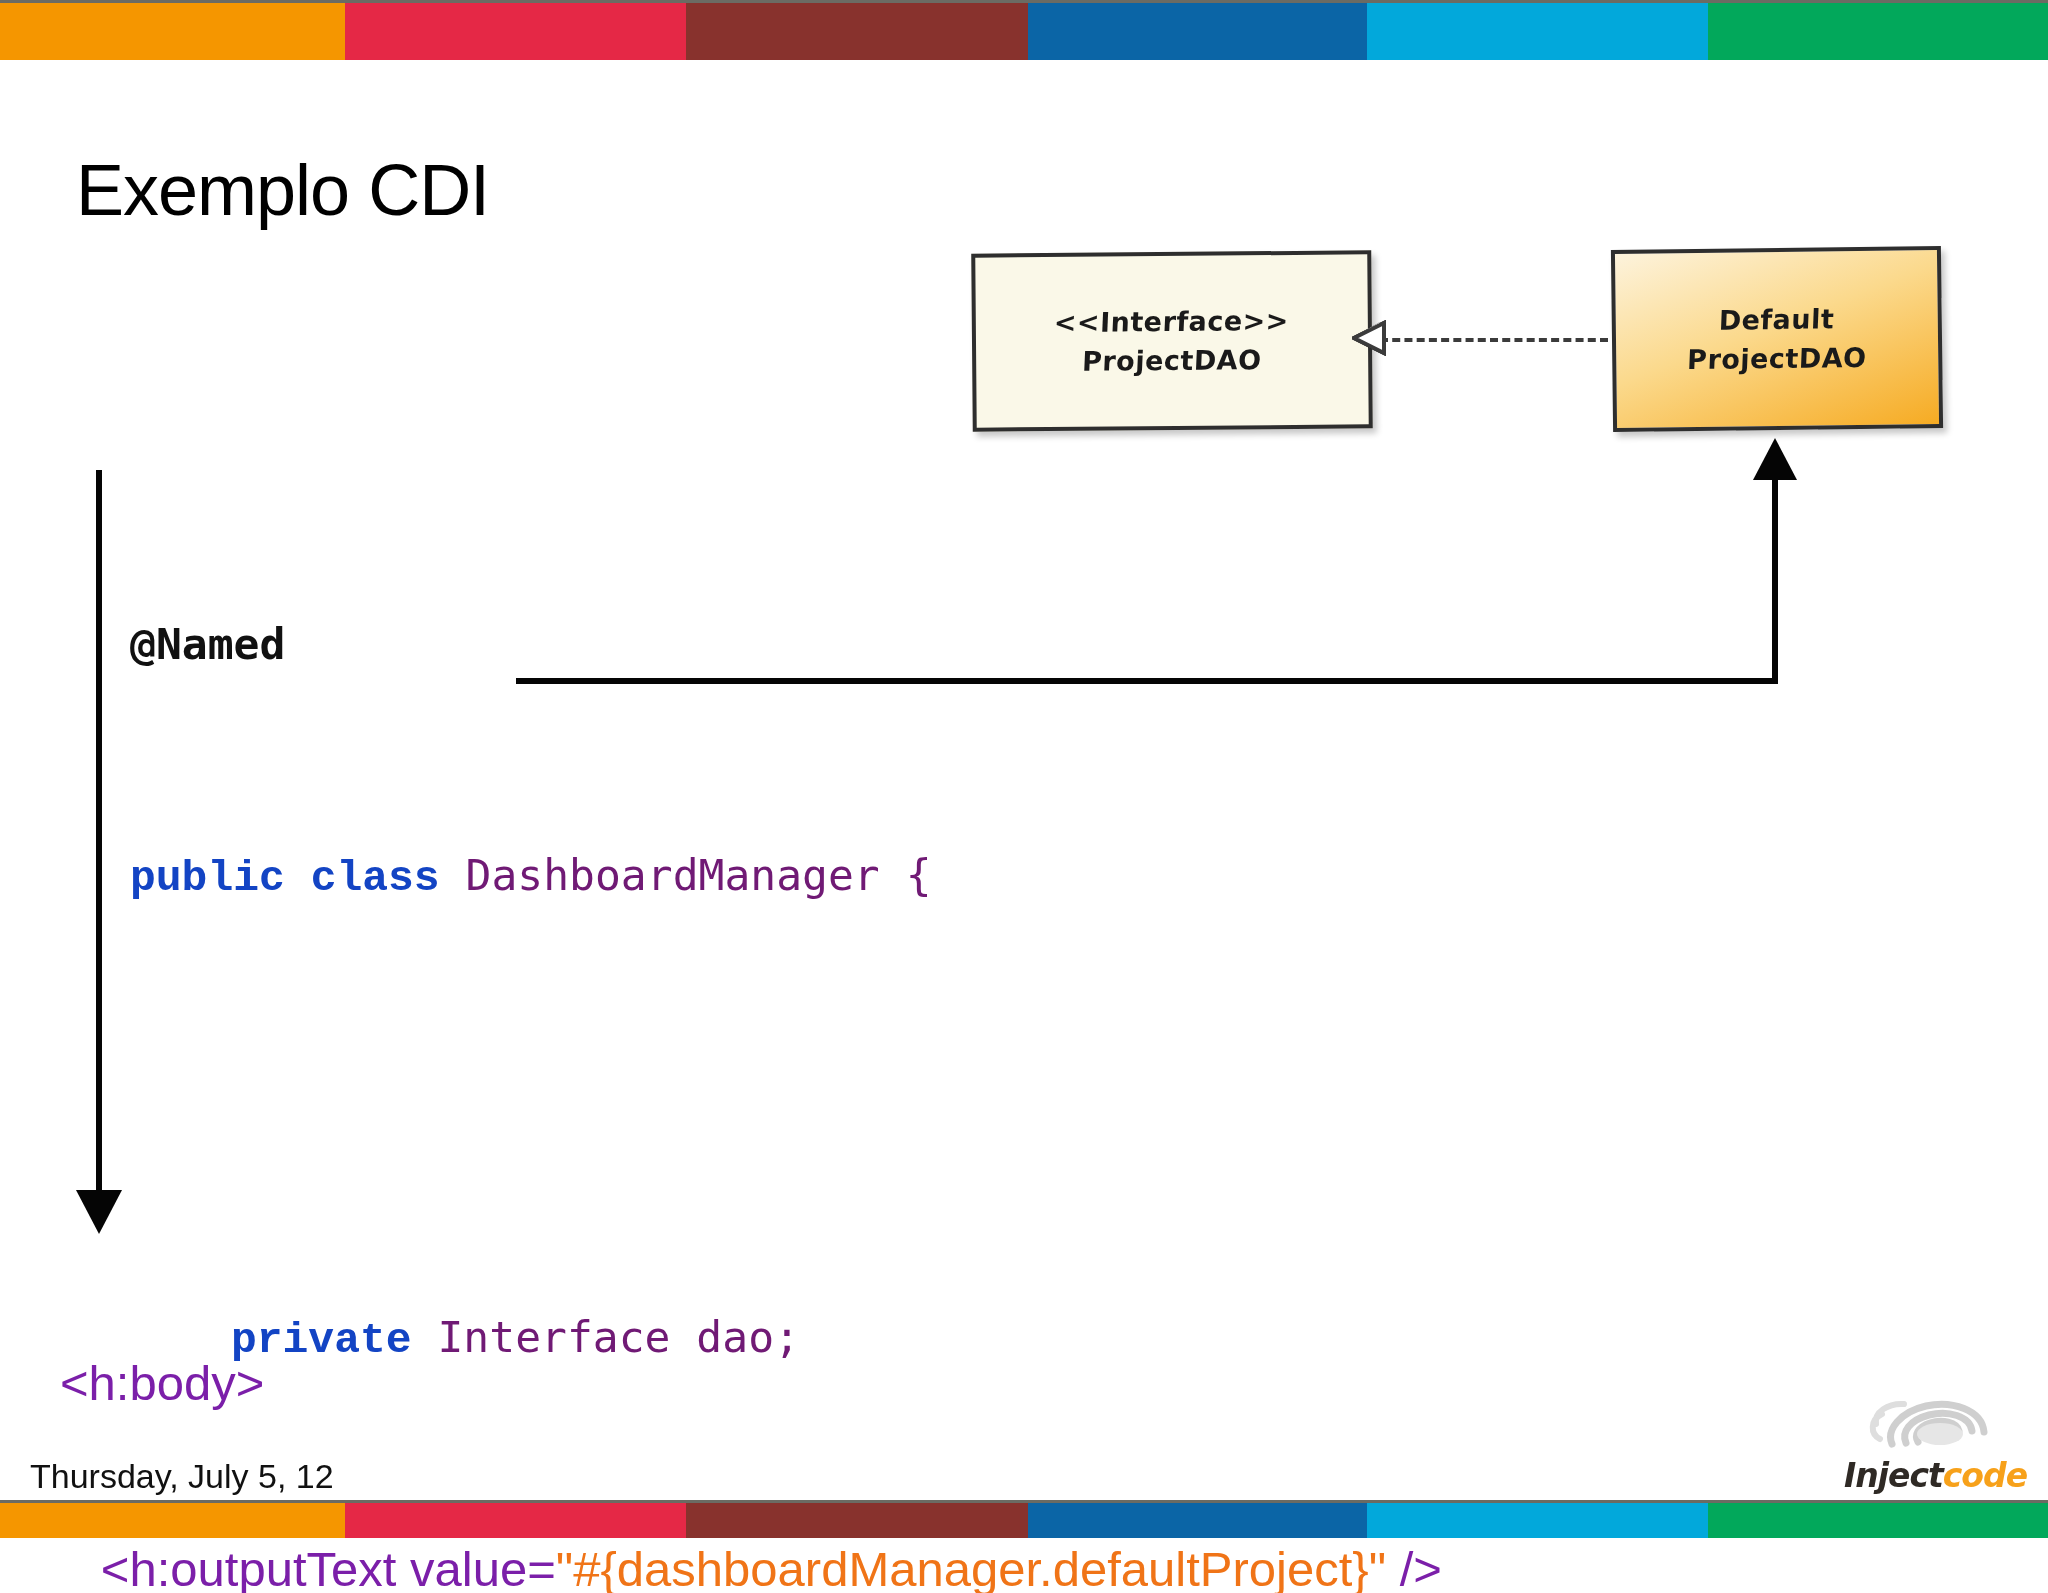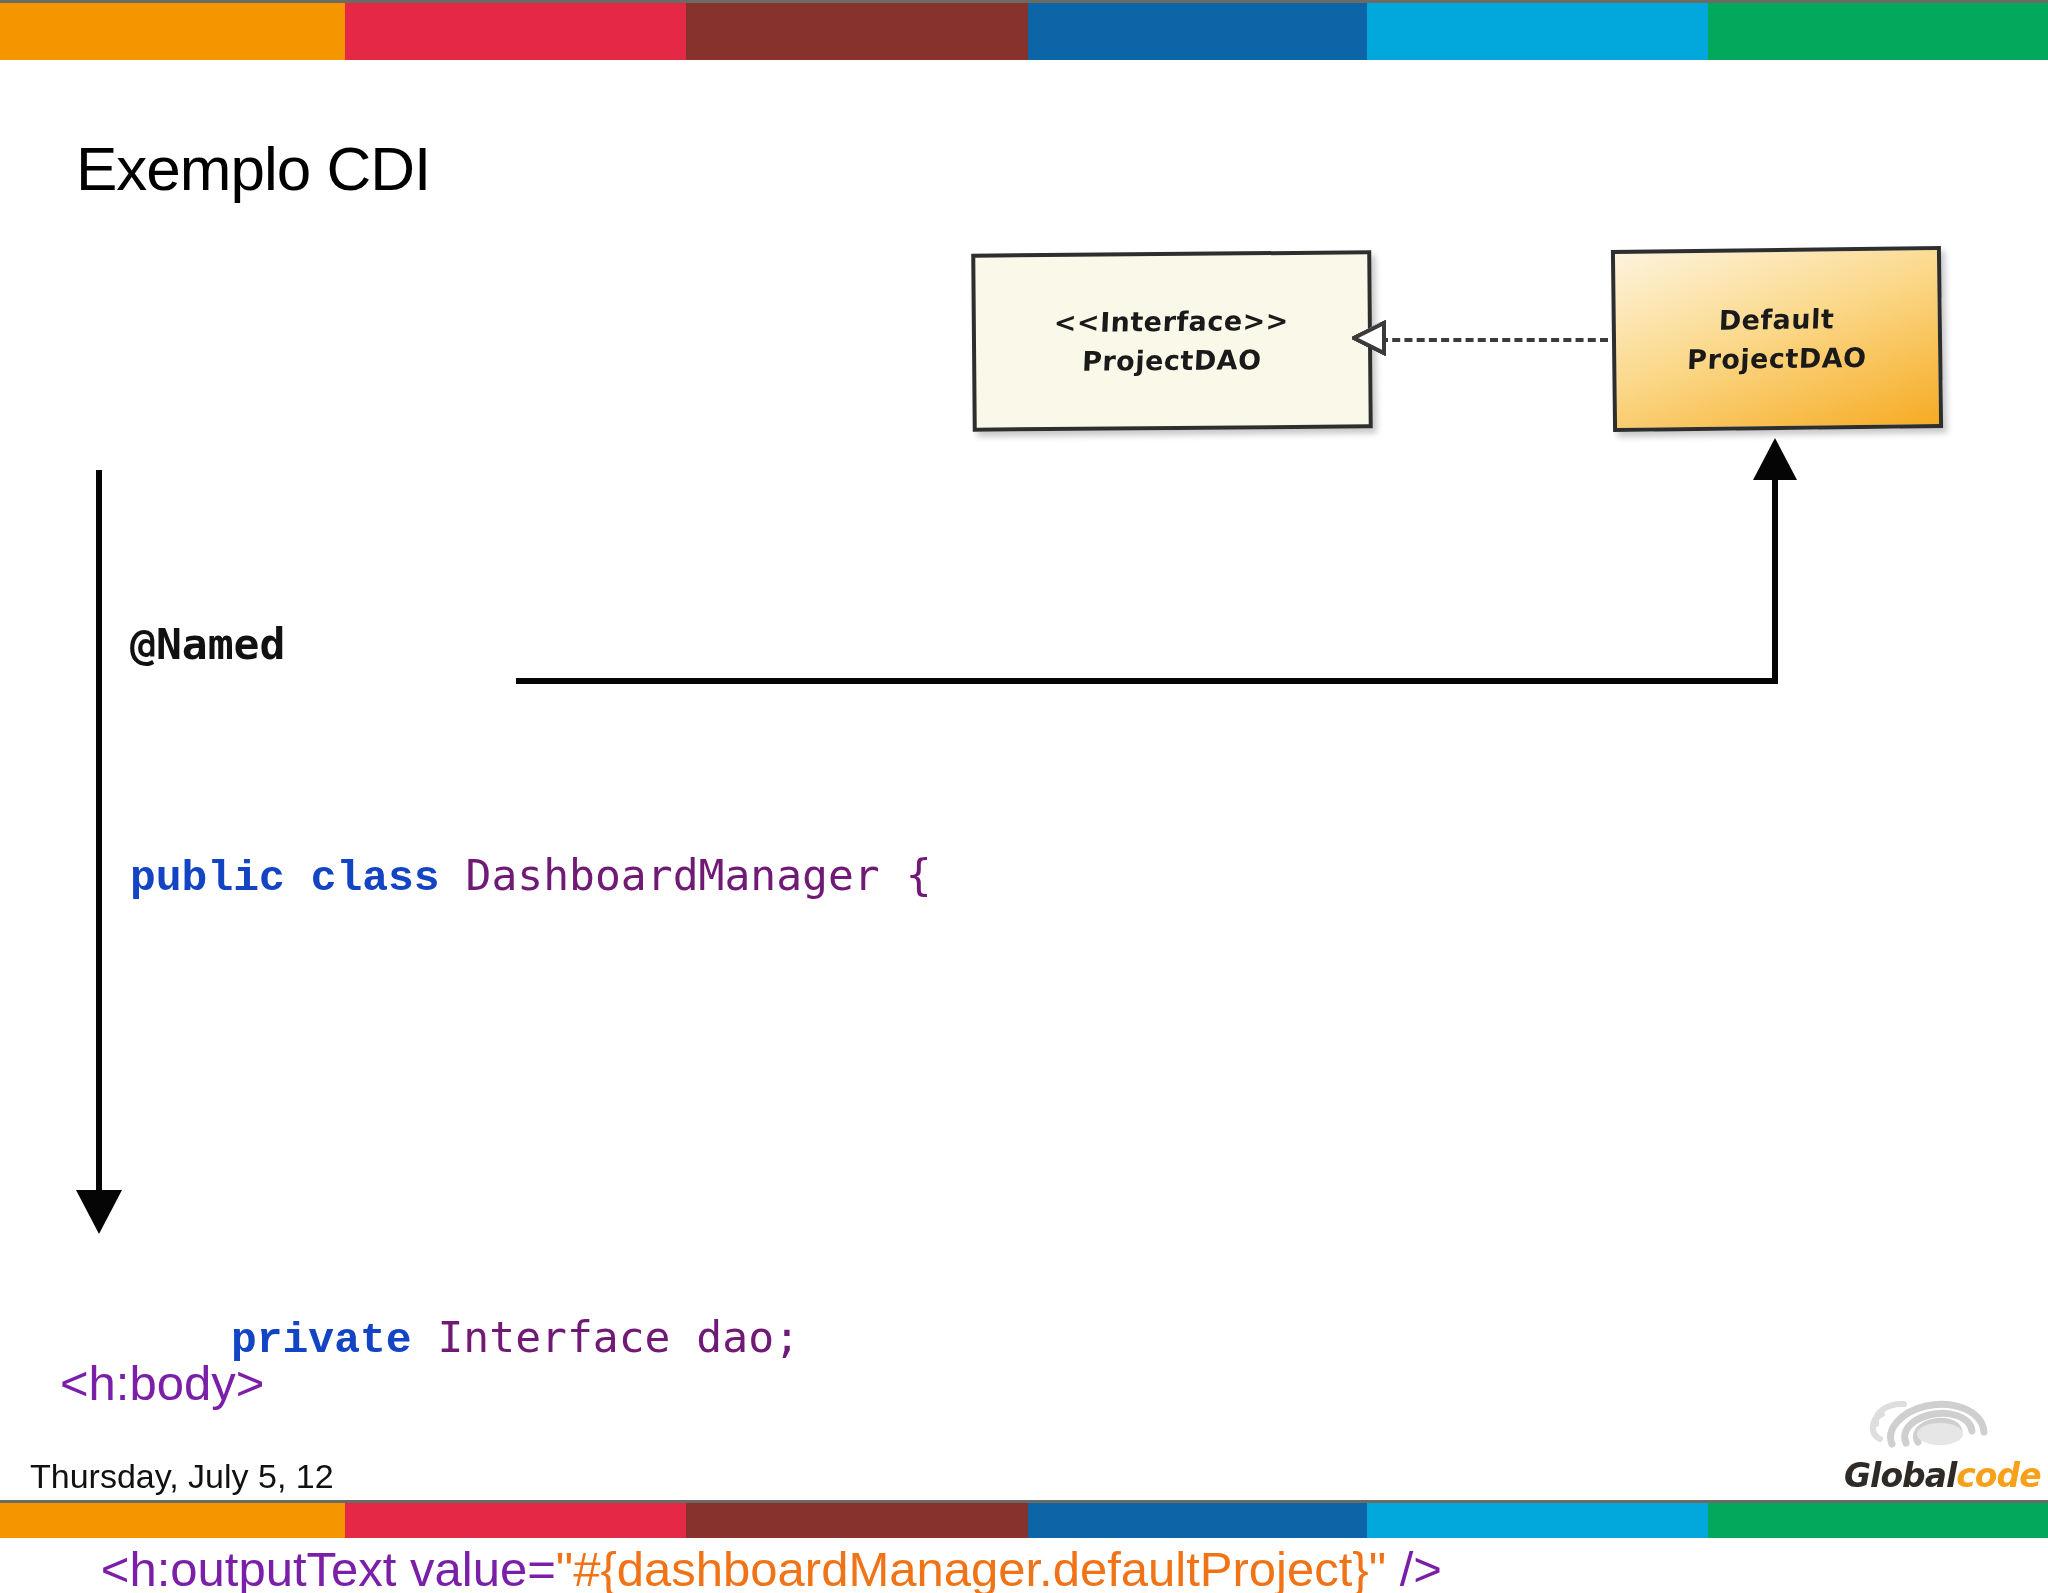--- a/index.html
+++ b/index.html
@@ -29,22 +29,22 @@
     box-sizing: border-box;
   }
   .stripe-bar.top { top: 0; }
   .stripe-bar.bottom { top: 1500px; height: 38px; border-top: 3px solid #6b6b63; }
   .stripe { height: 100%; }
 
   
   #page-title {
     position: absolute;
     left: 76px;
-    top: 138px;
-    font-size: 62px;
+    top: 154px;
+    font-size: 72px;
     line-height: 1;
     color: #000000;
     letter-spacing: -1px;
     white-space: nowrap;
   }
 
   
   .uml-box {
     position: absolute;
     box-sizing: border-box;
@@ -293,21 +293,21 @@
         <path d="M128 34 C126 12 96 2 70 8 C44 14 30 32 36 46"></path>
         <path d="M116 33 C114 18 92 12 73 17 C54 22 45 34 50 45"></path>
         <path d="M103 33 C101 24 86 21 74 25 C62 29 58 37 62 44"></path>
       </g>
       <g fill="none" stroke="#dedede" stroke-width="6" stroke-linecap="round">
         <path d="M20 26 C18 14 32 5 48 6"></path>
         <path d="M24 41 C14 36 14 22 26 16"></path>
       </g>
       <ellipse cx="84" cy="36" rx="23" ry="11" fill="#e6e6e6"></ellipse>
     </svg>
-    <div id="logo-wordmark"><span id="logo-global">Global</span><span id="logo-code">code</span></div>
+    <div id="logo-wordmark"><span id="logo-global">Inject</span><span id="logo-code">code</span></div>
   </div>
 
   <div class="stripe-bar bottom">
     <div class="stripe" style="width:345px;background:#F59600"></div>
     <div class="stripe" style="width:341px;background:#E52846"></div>
     <div class="stripe" style="width:342px;background:#88322D"></div>
     <div class="stripe" style="width:339px;background:#0B65A6"></div>
     <div class="stripe" style="width:341px;background:#02A8DB"></div>
     <div class="stripe" style="width:340px;background:#02A85B"></div>
   </div>

